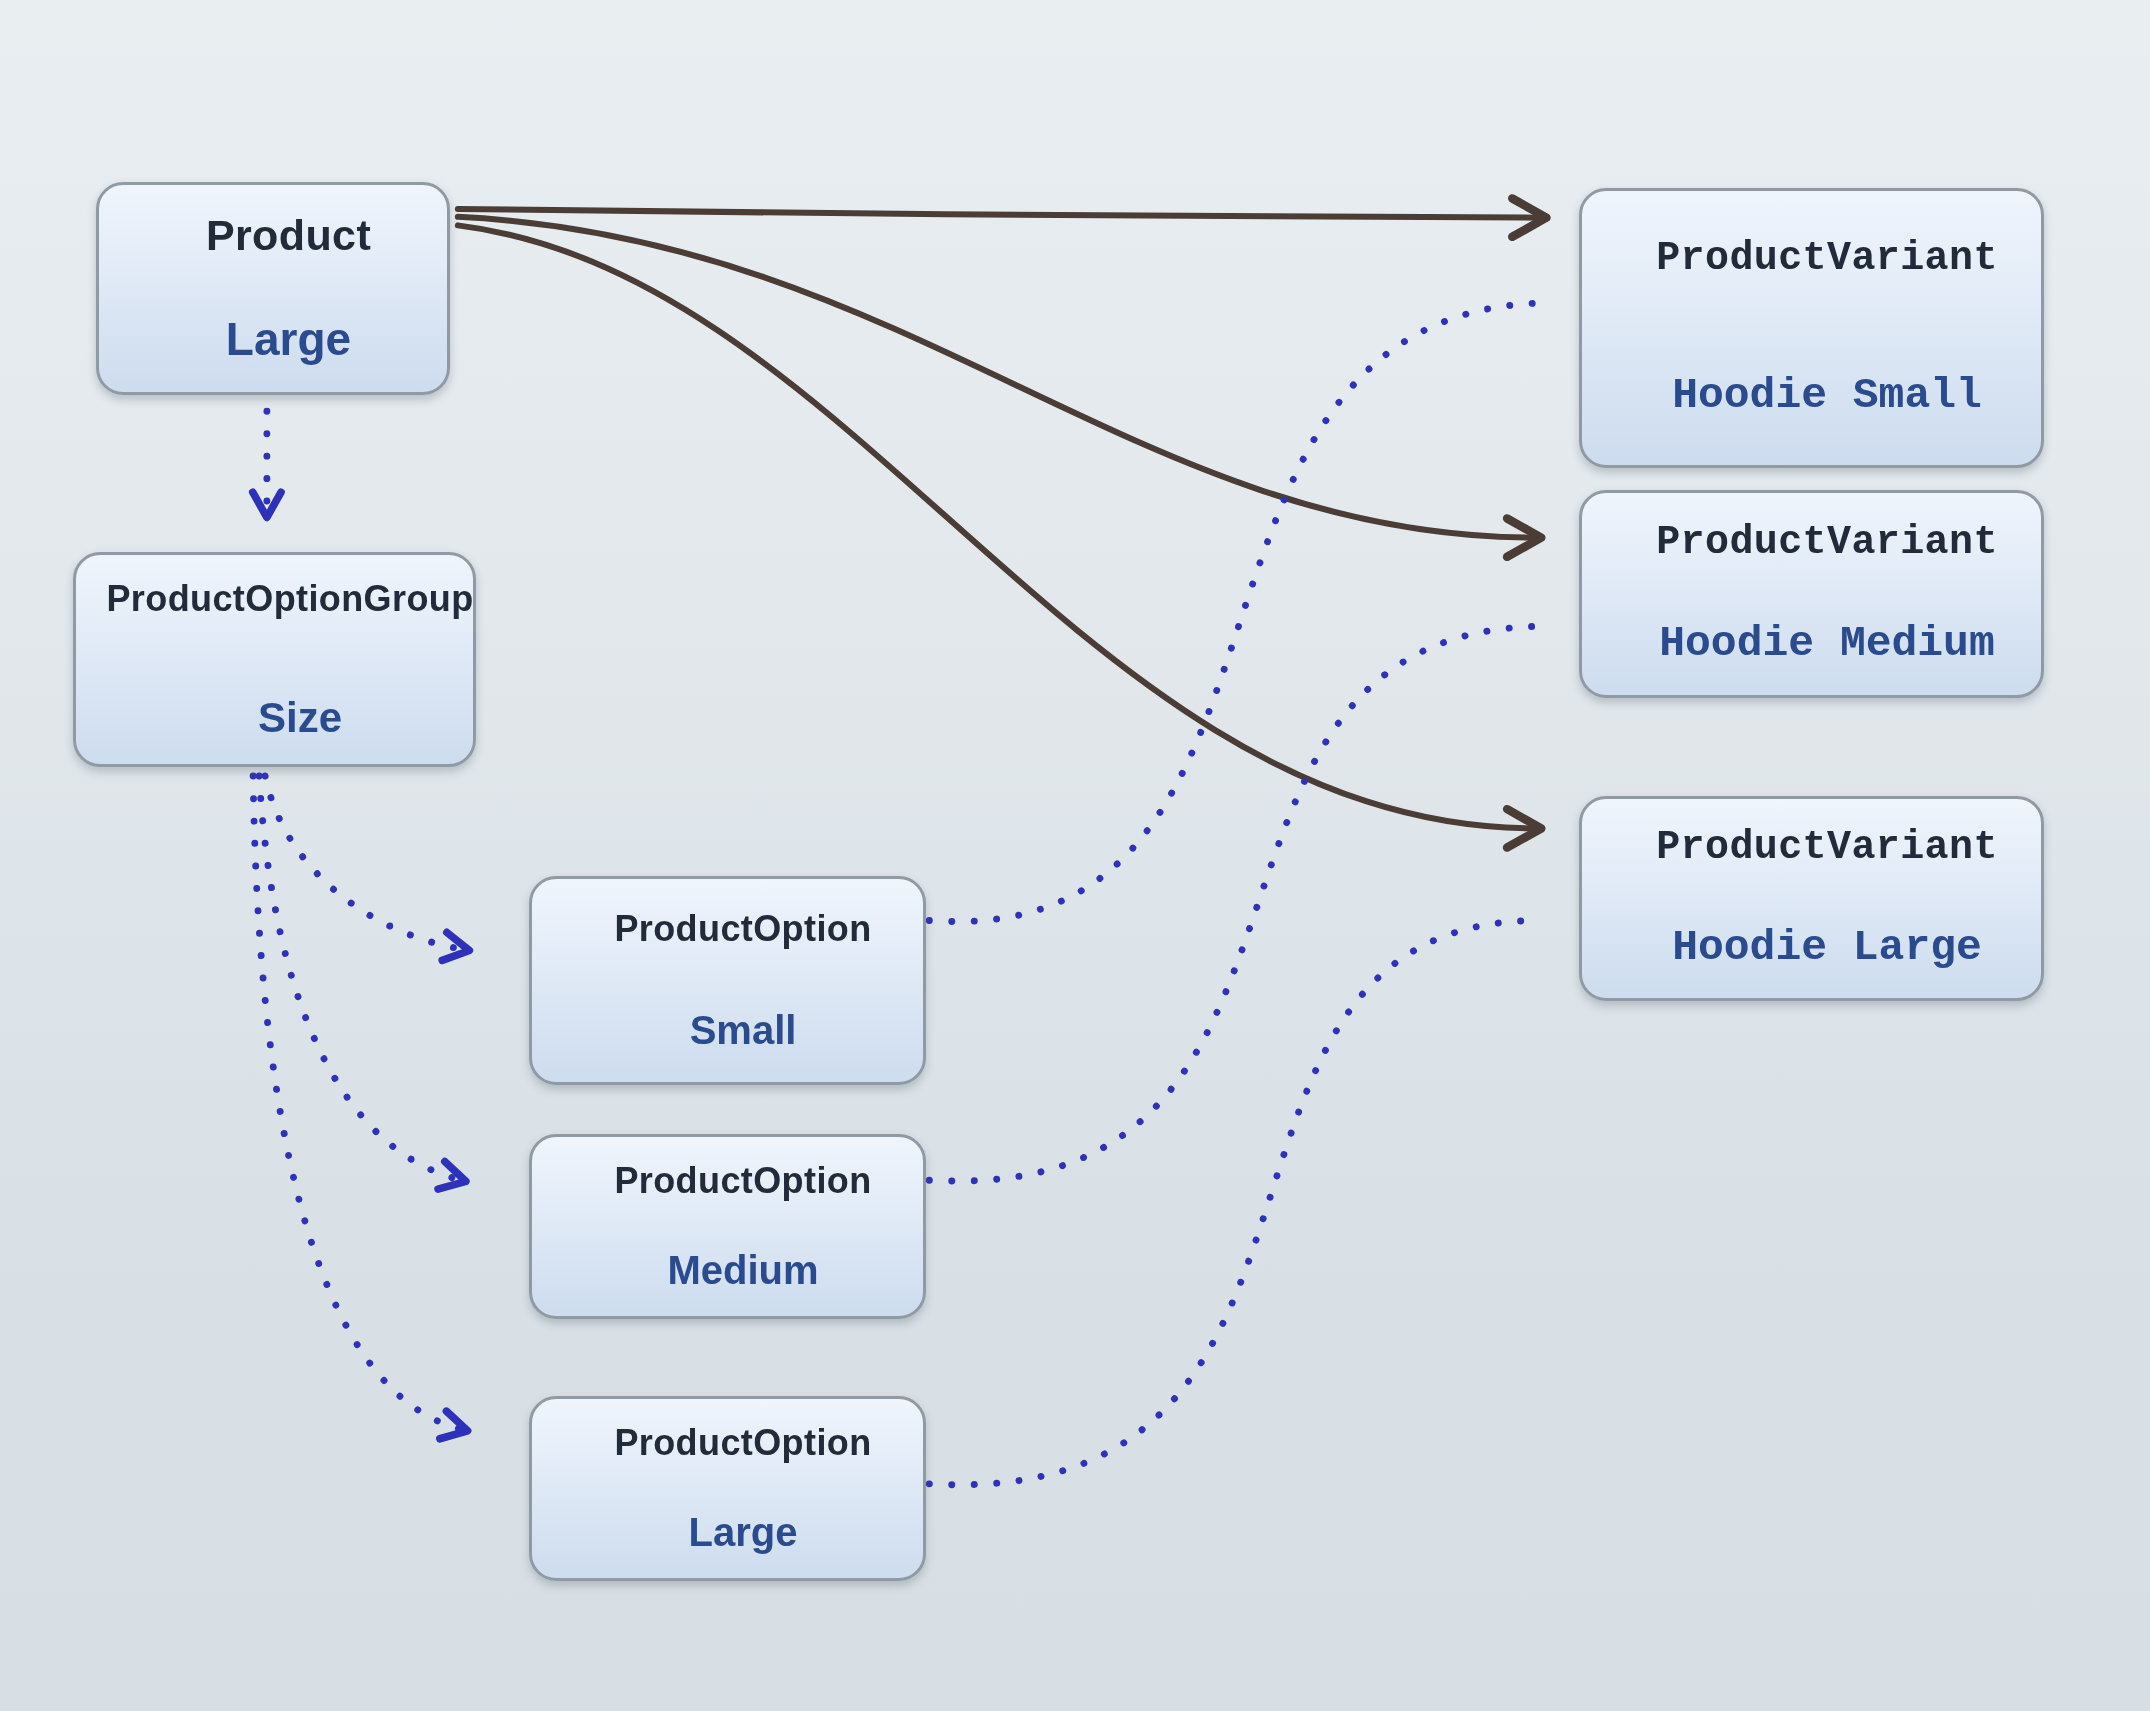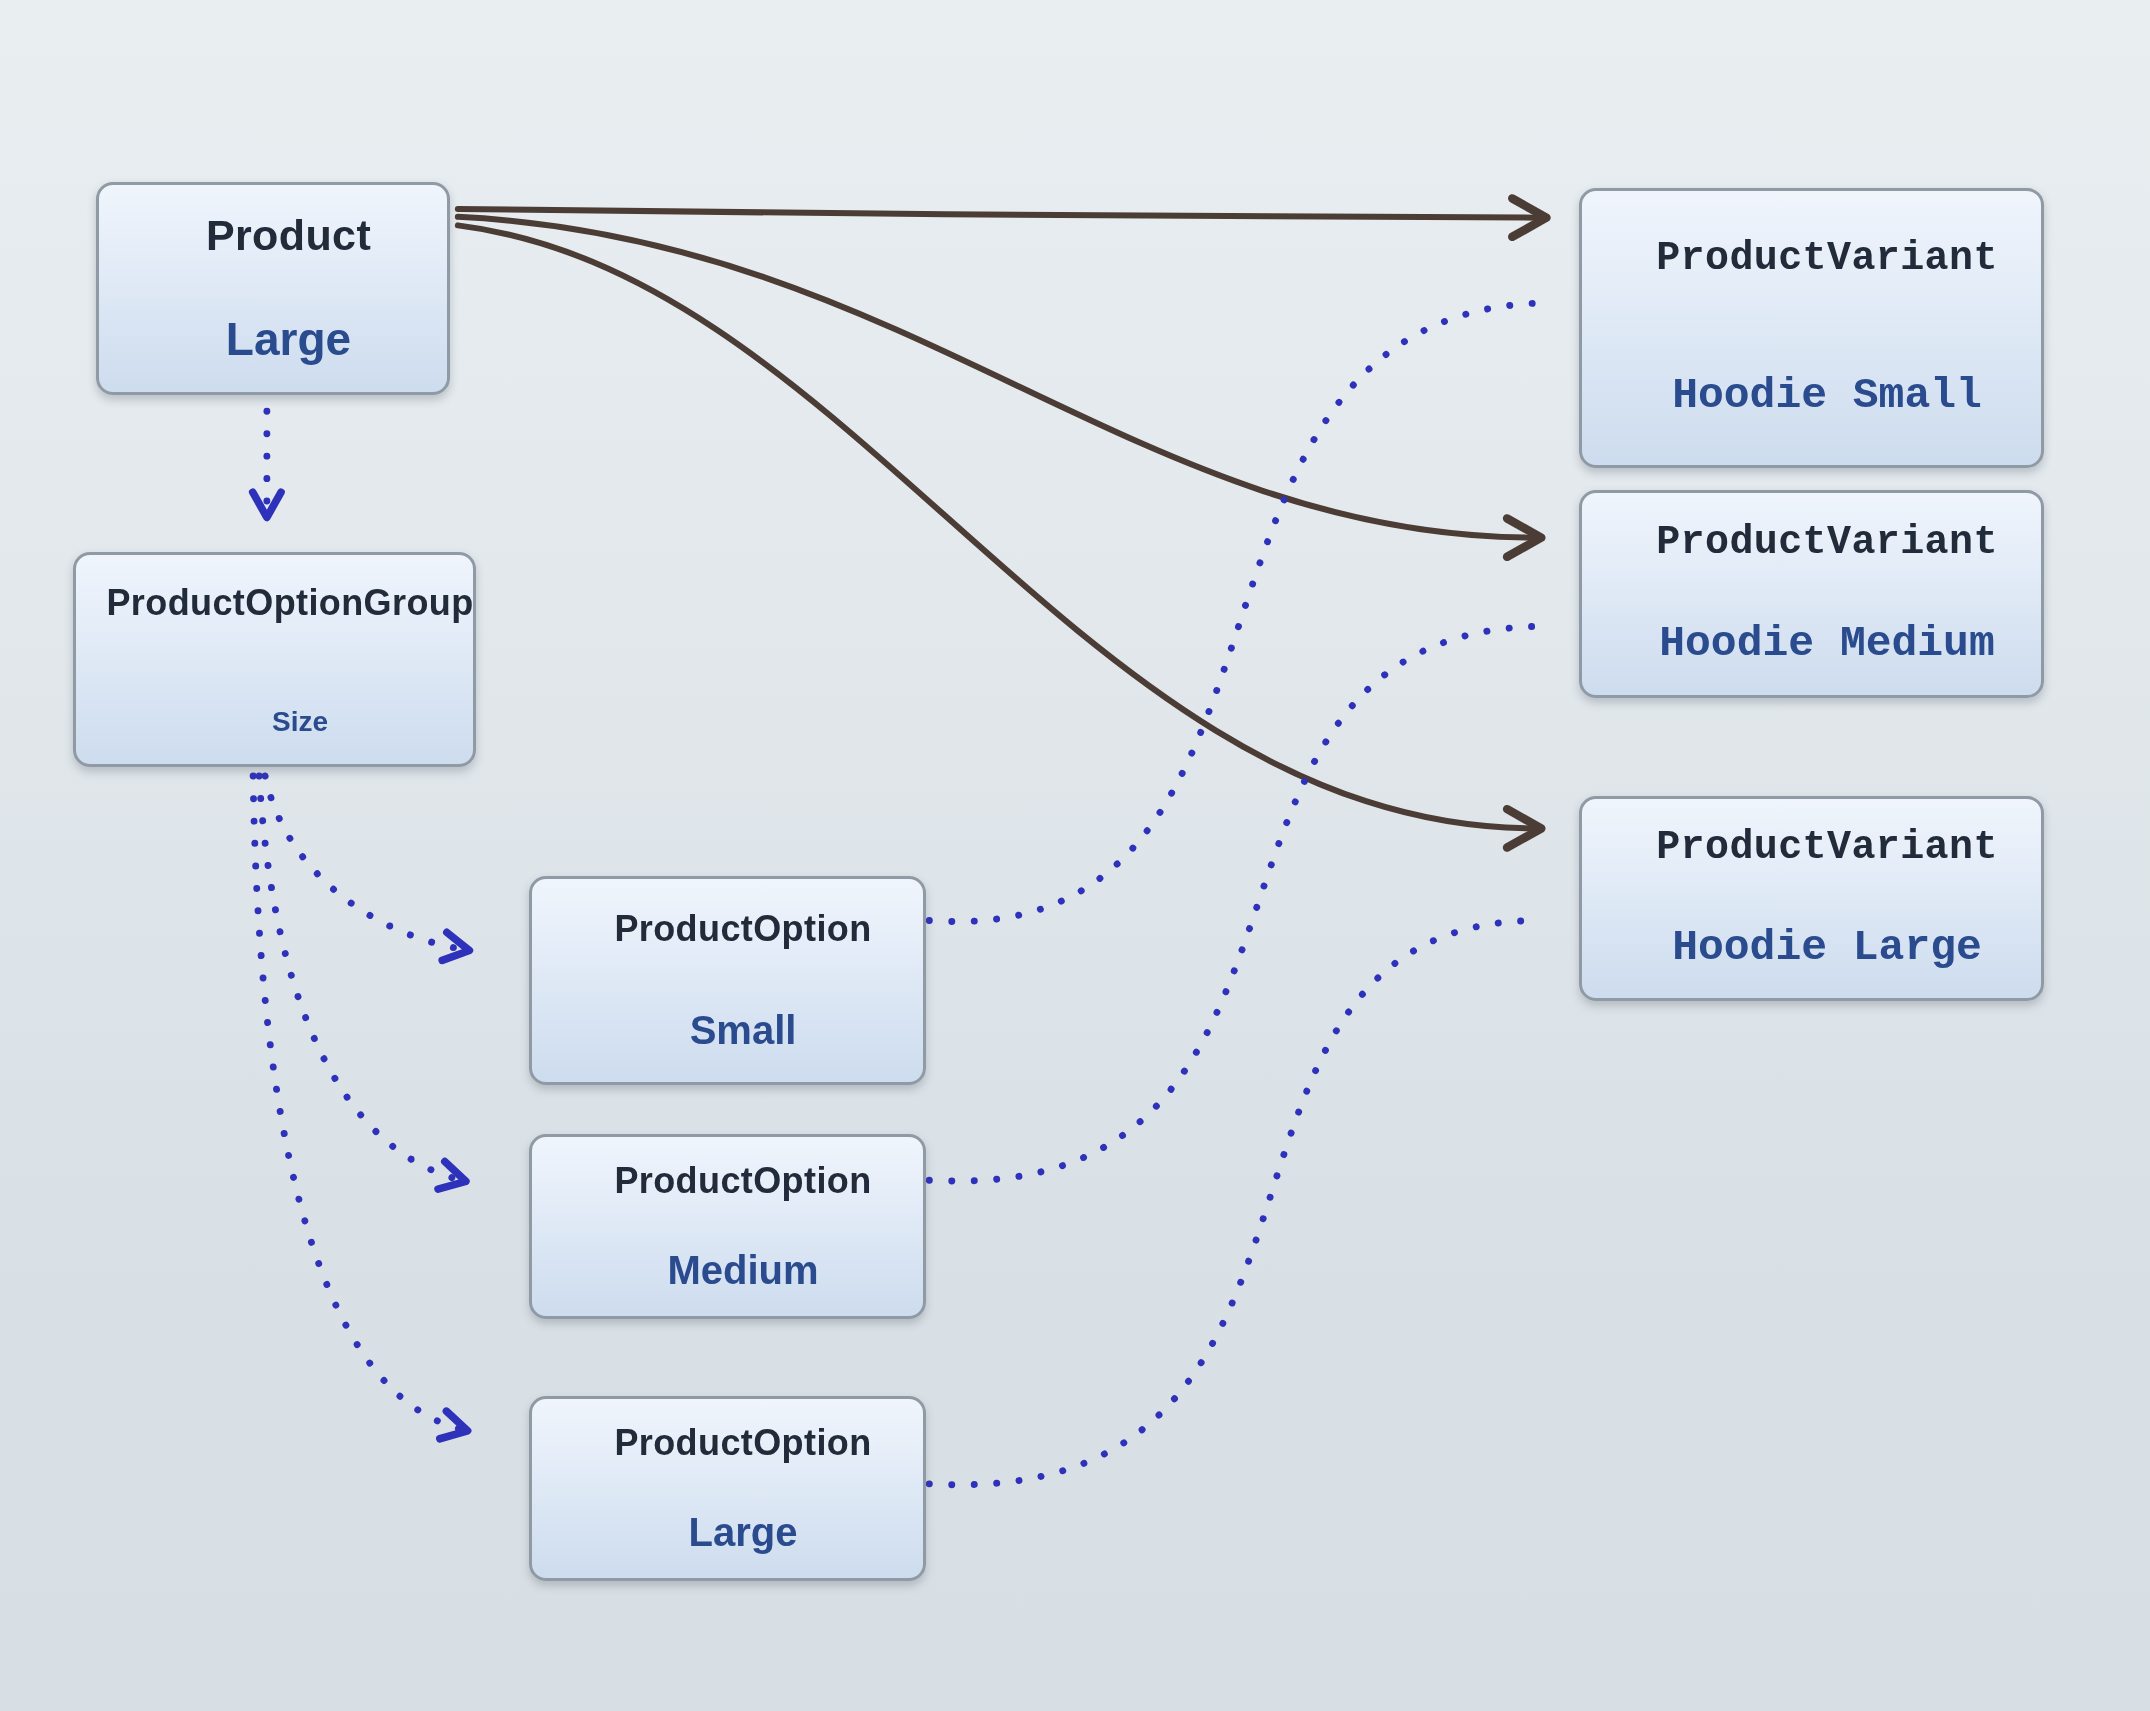--- a/index.html
+++ b/index.html
@@ -15,21 +15,21 @@
   }
   .edges{
     position:absolute;left:0;top:0;width:2151px;height:1711px;
     z-index:1;
   }
   .node{
     position:absolute;
     z-index:2;
     box-sizing:border-box;
     border:3.4px solid #8f9aa4;
-    border-radius:17px;
+    border-radius:27px;
     background:linear-gradient(180deg,#f0f5fc 0%,#e2ebf7 40%,#cddcee 100%);
     box-shadow:0 4.3px 8.6px rgba(90,100,112,0.30);
     display:flex;
     flex-direction:column;
     justify-content:space-around;
     align-items:center;
     text-align:center;
     padding-left:31px;
   }
   .node .type{
@@ -41,21 +41,21 @@
     font-weight:bold;
     color:#2b4b8f;
   }
   
   .n-product        {left:96px;  top:182px;  width:354px; height:213px;}
   .n-product .type  {font-size:43px;}
   .n-product .value {font-size:46px;}
 
   .n-option-group        {left:73px; top:552px; width:403px; height:215px;gap:29px;}
   .n-option-group .type  {font-size:36px;}
-  .n-option-group .value {font-size:28px;margin-left:20px;}
+  .n-option-group .value {font-size:42px;margin-left:20px;}
 
   .n-option-small,.n-option-medium,.n-option-large{left:529px;width:397px;height:198px;}
   .n-option-small {top:876px; height:209px;}
   .n-option-medium{top:1134px; height:185px;}
   .n-option-large {top:1396px; height:185px;}
   .n-option-small .type,.n-option-medium .type,.n-option-large .type{font-size:36px;}
   .n-option-small .value,.n-option-medium .value,.n-option-large .value{font-size:40px;}
 
   .n-variant-small,.n-variant-medium,.n-variant-large{left:1579px;width:465px;font-family:Liberation Mono, monospace;}
   .n-variant-small {top:188px; height:280px;}

